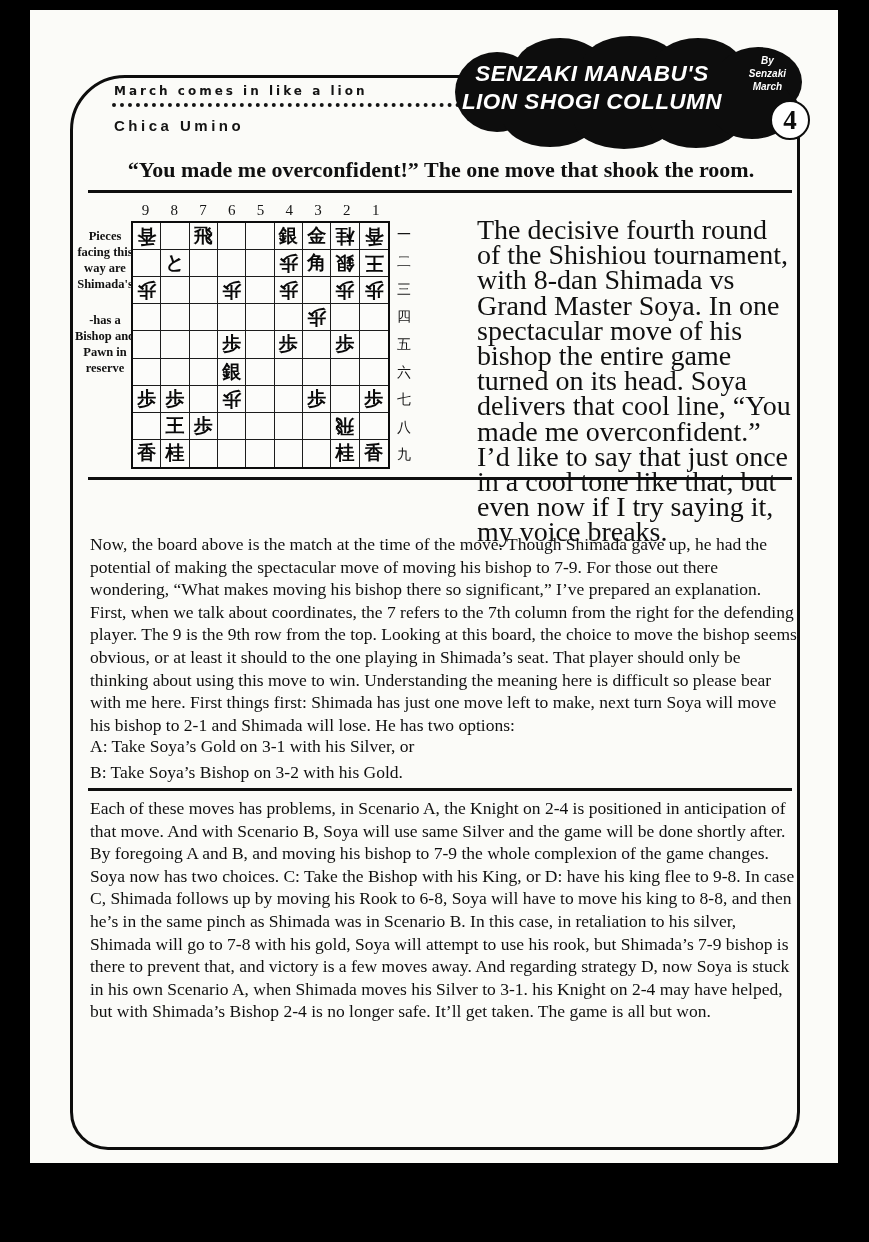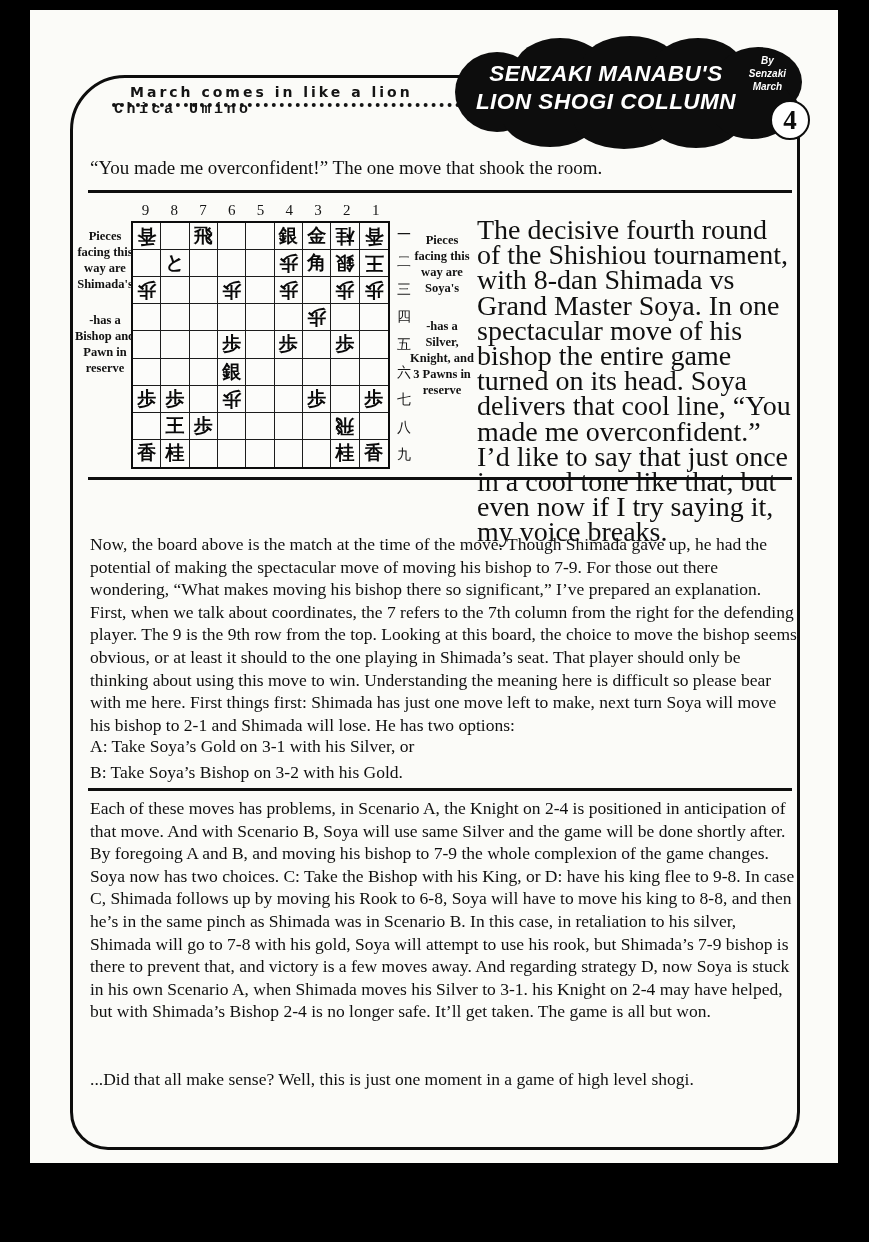--- a/index.html
+++ b/index.html
@@ -6,40 +6,40 @@
   html,body { width:869px; height:1242px; }
   body { background:#000; position:relative; font-family:"Liberation Serif", serif; color:#151515; }
   .paper { position:absolute; left:30px; top:10px; width:808px; height:1153px; background:#fbfbf8; }
   .root { position:absolute; left:0; top:0; width:869px; height:1242px; }
 
   .frame { position:absolute; left:70px; top:75px; width:730px; height:1075px;
            border:3px solid #0d0d0d; border-radius:55px 42px 38px 38px; background:transparent; }
 
   
   .series-title { position:absolute; left:114px; top:84px; font-family:"DejaVu Sans", sans-serif;
-                  font-size:14px; font-weight:700; letter-spacing:3px; color:#141414;margin-left:16px; }
+                  font-size:12px; font-weight:700; letter-spacing:3px; color:#141414; }
   .dotted { position:absolute; left:112px; top:103px; width:348px; border-bottom:4px dotted #141414; }
-  .author { position:absolute; left:114px; top:101px; font-family:Liberation Mono, monospace;
+  .author { position:absolute; left:114px; top:117px; font-family:Liberation Sans, sans-serif;
             font-size:15px; font-weight:700; letter-spacing:3.5px; color:#141414; }
 
   
   .banner { position:absolute; left:452px; top:34px; width:360px; height:118px; }
   .banner svg { position:absolute; left:0; top:0; }
-  .banner-text { position:absolute; left:14px; top:26px; width:280px; text-align:center;
+  .banner-text { position:absolute; left:0; top:26px; width:280px; text-align:center;
                  font-family:"Liberation Sans", sans-serif; font-weight:700; font-style:italic;
                  color:#fff; font-size:22.5px; line-height:28px; letter-spacing:0.5px; white-space:nowrap; }
   .byline { position:absolute; right:26px; top:20px; text-align:center; color:#fff;
             font-family:"Liberation Sans", sans-serif; font-weight:700; font-style:italic;
             font-size:10px; line-height:13px; }
   .badge { position:absolute; left:318px; top:66px; width:40px; height:40px; border-radius:50%;
            background:#fff; border:2.5px solid #0d0d0d; text-align:center; line-height:36px;
            font-family:"Liberation Serif", serif; font-weight:700; font-size:27px; color:#0d0d0d; }
 
-  .headline { position:absolute; left:90px; top:157px; width:702px; text-align:left;
-              font-weight:400; font-size:19px; color:#101010; }
+  .headline { position:absolute; left:90px; top:157px; width:702px; text-align:center;
+              font-weight:700; font-size:22px; color:#101010; }
   .rule { position:absolute; background:#0f0f0f; }
   .rule1 { left:88px; top:190px; width:704px; height:3px; }
   .rule2 { left:88px; top:477px; width:704px; height:2.5px; }
   .rule3 { left:88px; top:788px; width:704px; height:2.5px; }
 
   
   .col-labels { position:absolute; left:131px; top:202px; width:259px; display:flex; }
   .col-labels span { flex:1; text-align:center; font-size:15px; font-weight:400; }
   .board { position:absolute; left:131px; top:221px; width:259px; height:248px;
            border:2.5px solid #0c0c0c; display:grid;
@@ -283,34 +283,29 @@
       <span>二</span>
       <span>三</span>
       <span>四</span>
       <span>五</span>
       <span>六</span>
       <span>七</span>
       <span>八</span>
       <span>九</span>
     </div>
 
-  <div class="side-note note-right">
-    <span>Pieces facing this way are Soya's</span>
-    <span class="part2">-has a Silver, Knight, and 3 Pawns in reserve</span>
-  </div>
 
   <div class="intro">The decisive fourth round of the Shishiou tournament, with 8-dan Shimada vs Grand Master Soya. In one spectacular move of his bishop the entire game turned on its head. Soya delivers that cool line, “You made me overconfident.” I’d like to say that just once in a cool tone like that, but even now if I try saying it, my voice breaks.</div>
 
   <div class="rule rule2"></div>
 
   <div class="bodytext para1">Now, the board above is the match at the time of the move. Though Shimada gave up, he had the potential of making the spectacular move of moving his bishop to 7-9. For those out there wondering, “What makes moving his bishop there so significant,” I’ve prepared an explanation. First, when we talk about coordinates, the 7 refers to the 7th column from the right for the defending player. The 9 is the 9th row from the top. Looking at this board, the choice to move the bishop seems obvious, or at least it should to the one playing in Shimada’s seat. That player should only be thinking about using this move to win. Understanding the meaning here is difficult so please bear with me here. First things first: Shimada has just one move left to make, next turn Soya will move his bishop to 2-1 and Shimada will lose. He has two options:</div>
 
   <div class="bodytext options">
     <div>A: Take Soya’s Gold on 3-1 with his Silver, or</div>
     <div>B: Take Soya’s Bishop on 3-2 with his Gold.</div>
   </div>
 
   <div class="rule rule3"></div>
 
   <div class="bodytext para2">Each of these moves has problems, in Scenario A, the Knight on 2-4 is positioned in anticipation of that move. And with Scenario B, Soya will use same Silver and the game will be done shortly after. By foregoing A and B, and moving his bishop to 7-9 the whole complexion of the game changes. Soya now has two choices. C: Take the Bishop with his King, or D: have his king flee to 9-8. In case C, Shimada follows up by moving his Rook to 6-8, Soya will have to move his king to 8-8, and then he’s in the same pinch as Shimada was in Scenario B. In this case, in retaliation to his silver, Shimada will go to 7-8 with his gold, Soya will attempt to use his rook, but Shimada’s 7-9 bishop is there to prevent that, and victory is a few moves away.  And regarding strategy D, now Soya is stuck in his own Scenario A, when Shimada moves his Silver to 3-1. his Knight on 2-4 may have helped, but with Shimada’s Bishop 2-4 is no longer safe. It’ll get taken. The game is all but won.</div>
 
-  <div class="bodytext closing">...Did that all make sense? Well, this is just one moment in a game of high level shogi.</div>
 </div>
 
 </body></html>

